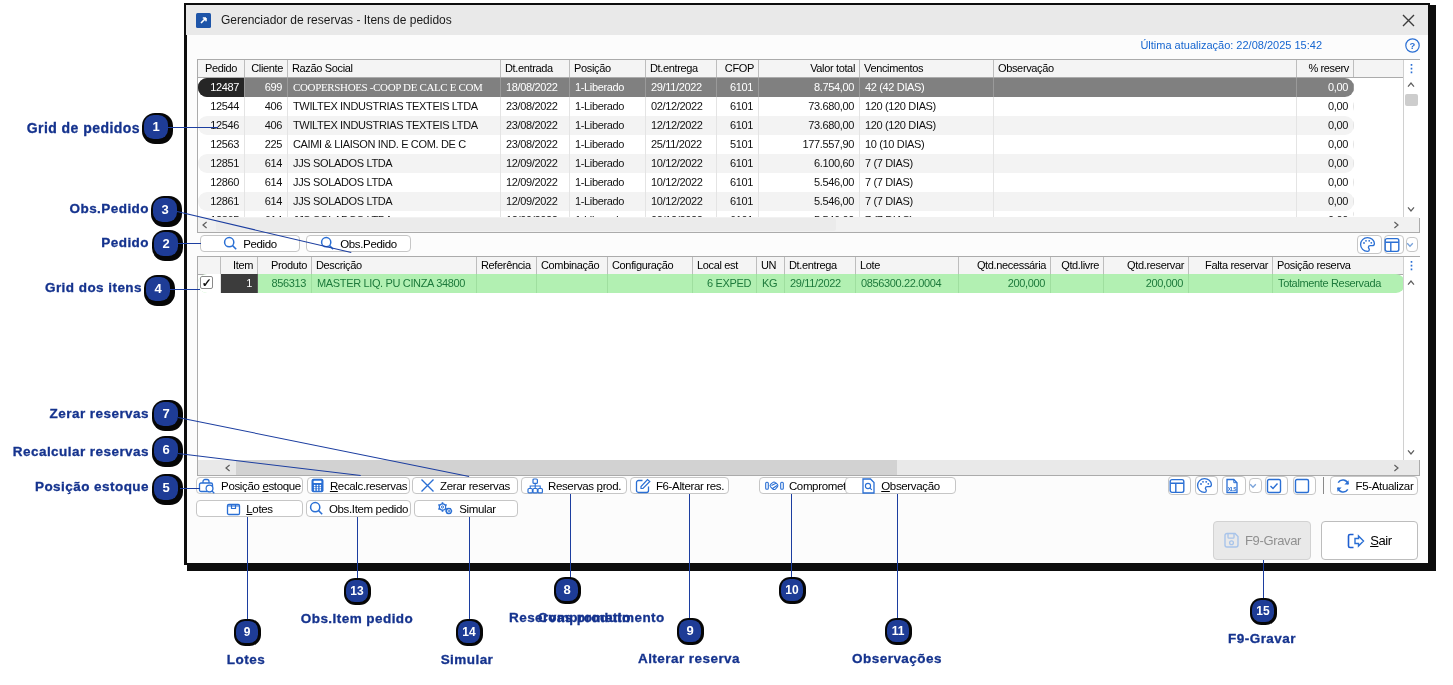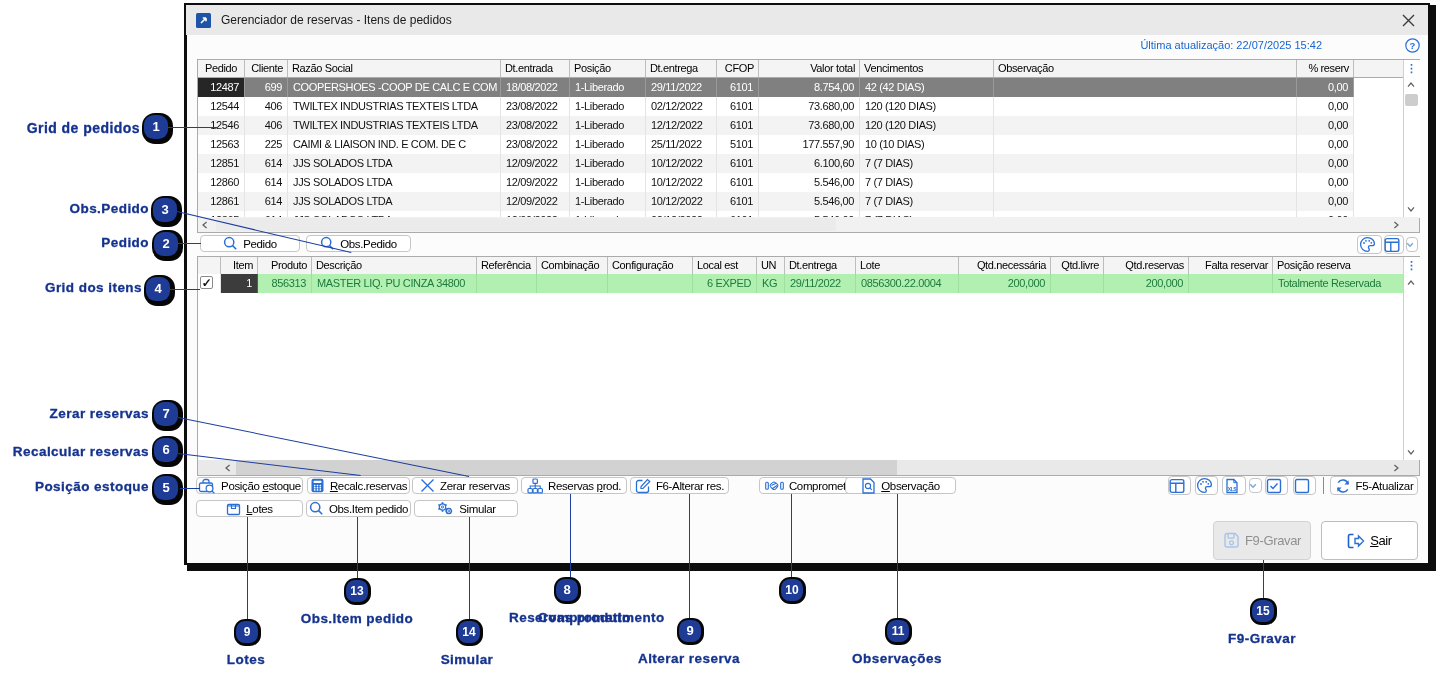--- a/index.html
+++ b/index.html
@@ -4,21 +4,21 @@
 html,body { width:1453px; height:685px; background:#ffffff; font-family:"Liberation Sans",sans-serif; position:relative; overflow:hidden; }
 .a { position:absolute; }
 #win { left:184px; top:3px; width:1246px; height:562px; background:#fcfcfc; border:2px solid #0d0d0d; border-left-width:3px; }
 #shR { left:1430px; top:5px; width:6px; height:566px; background:#0d0d0d; }
 #shB { left:187px; top:565px; width:1249px; height:6px; background:#0d0d0d; }
 #titlebar { left:186px; top:5px; width:1242px; height:30px; background:#e9e9e9; }
 #title { left:221px; top:13px; font-size:12px; color:#1a1a1a; }
 .gridbox { border:1px solid #ababab; background:#fff; }
 .hdr { background:#f4f4f4; color:#000; border-bottom:1px solid #ababab; display:flex; }
 .hc { border-right:1px solid #bdbdbd; padding:0 4px; overflow:hidden; white-space:nowrap; letter-spacing:-0.35px; }
-.row { display:flex; overflow:hidden; }
+.row { display:flex; overflow:hidden;border-radius:9px; }
 .cell { border-right:1px solid #e4e4e4; padding:0 5px; overflow:hidden; white-space:nowrap; color:#111; letter-spacing:-0.35px; }
 .r { text-align:right; } .c { text-align:center; }
 .sel .cell { border-right-color:#9a9a9a; color:#fff; }
 .btn { position:absolute; background:#fff; border:1px solid #c6c6c6; border-radius:4px; display:flex; align-items:center; justify-content:center; font-size:11.5px; letter-spacing:-0.35px; color:#000; white-space:nowrap; }
 .btn svg { margin-right:5px; flex:none; }
 .lbl { position:absolute; font-weight:bold; color:#15338e; font-size:13.5px; letter-spacing:0.45px; white-space:nowrap; -webkit-text-stroke:0.3px #15338e; }
 .ln { position:absolute; background:#1c3ea0; }
 .circ { position:absolute; background:#060606; border-radius:42%; }
 .circ > div { position:absolute; background:#1e3c96; border-radius:40%; color:#fff; font-weight:bold; text-align:center; }
 .sb { background:#f1f1f1; }
@@ -29,21 +29,21 @@
 <div class="a" id="shB"></div>
 <div class="a" id="titlebar"></div>
 <svg class="a" style="left:196px;top:13px" width="15" height="15" viewBox="0 0 15 15">
     <rect width="15" height="15" rx="1.5" fill="#1d54a8"></rect>
     <path d="M5 10 L10 5 M10 5 L6.8 5 M10 5 L10 8.2" stroke="#fff" stroke-width="1.6" fill="none"></path>
   </svg>
 <div class="a" id="title">Gerenciador de reservas - Itens de pedidos</div>
 <svg class="a" style="left:1402px;top:14px" width="13" height="13" viewBox="0 0 13 13">
     <path d="M1 1 L12 12 M12 1 L1 12" stroke="#3c3c3c" stroke-width="1.4"></path>
   </svg>
-<div class="a" style="left:1040px;top:39px;width:282px;text-align:right;font-size:11px;color:#1666d0">Última atualização: 22/07/2025 15:42</div>
+<div class="a" style="left:1040px;top:39px;width:282px;text-align:right;font-size:11px;color:#1666d0">Última atualização: 22/08/2025 15:42</div>
 <svg class="a" style="left:1405px;top:38px" width="15" height="15" viewBox="0 0 15 15">
     <circle cx="7.5" cy="7.5" r="6.7" fill="none" stroke="#2a6fd4" stroke-width="1.2"></circle>
     <text x="7.5" y="11" font-size="9.5" font-weight="bold" fill="#2a6fd4" text-anchor="middle" font-family="Liberation Sans">?</text>
   </svg>
 <div class="a gridbox" style="left:197px;top:59px;width:1223px;height:174px"></div>
 <div class="a hdr" style="left:198px;top:60px;width:1205px;height:18px;line-height:17px;font-size:11px">
     <div class="hc c" style="width:47px">Pedido</div>
     <div class="hc r" style="width:43px">Cliente</div>
     <div class="hc l" style="width:213px">Razão Social</div>
     <div class="hc l" style="width:69px">Dt.entrada</div>
@@ -51,21 +51,21 @@
     <div class="hc l" style="width:71px">Dt.entrega</div>
     <div class="hc r" style="width:42px">CFOP</div>
     <div class="hc r" style="width:101px">Valor total</div>
     <div class="hc l" style="width:134px">Vencimentos</div>
     <div class="hc l" style="width:303px">Observação</div>
     <div class="hc r" style="width:57px">% reserv</div>
   </div>
 <div class="a row sel" style="left:198px;top:78px;width:1156px;height:19px;line-height:18px;font-size:11px;background:#808080">
     <div class="cell r" style="width:47px;background:#262626;">12487</div>
     <div class="cell r" style="width:43px;">699</div>
-    <div class="cell l" style="width:213px;">COOPERSHOES -COOP DE CALC E COM</div>
+    <div class="cell l" style="width:213px;font-family:Liberation Serif, serif;">COOPERSHOES -COOP DE CALC E COM</div>
     <div class="cell l" style="width:69px;">18/08/2022</div>
     <div class="cell l" style="width:76px;">1-Liberado</div>
     <div class="cell l" style="width:71px;">29/11/2022</div>
     <div class="cell r" style="width:42px;">6101</div>
     <div class="cell r" style="width:101px;">8.754,00</div>
     <div class="cell l" style="width:134px;">42 (42 DIAS)</div>
     <div class="cell l" style="width:303px;"></div>
     <div class="cell r" style="width:57px;">0,00</div>
   </div>
 <div class="a row" style="left:198px;top:97px;width:1156px;height:19px;line-height:18px;font-size:11px;background:#ffffff">
@@ -218,21 +218,21 @@
     <div class="hc l" style="width:165px">Descrição</div>
     <div class="hc l" style="width:60px">Referência</div>
     <div class="hc l" style="width:71px">Combinação</div>
     <div class="hc l" style="width:85px">Configuração</div>
     <div class="hc l" style="width:64px">Local est</div>
     <div class="hc l" style="width:28px">UN</div>
     <div class="hc l" style="width:71px">Dt.entrega</div>
     <div class="hc l" style="width:103px">Lote</div>
     <div class="hc r" style="width:92px">Qtd.necessária</div>
     <div class="hc r" style="width:53px">Qtd.livre</div>
-    <div class="hc r" style="width:85px">Qtd.reservas</div>
+    <div class="hc r" style="width:85px">Qtd.reservar</div>
     <div class="hc r" style="width:84px">Falta reservar</div>
     <div class="hc l" style="width:131px">Posição reserva</div>
   </div>
 <div class="a row" style="left:198px;top:274px;width:1207px;height:19px;line-height:18px;font-size:11px;background:#b2f0b2">
     <div class="cell" style="width:23px;background:#fff;position:relative">
       <div style="position:absolute;left:2px;top:2px;width:13px;height:13px;background:#fff;border:1px solid #8a8a8a;border-radius:2px;color:#111;font-size:12px;line-height:12px;text-align:center;font-weight:bold">✓</div>
     </div>
     <div class="cell r" style="width:37px;background:#3c3c3c;color:#fff;border-right-color:#5a5a5a">1</div>
     <div class="cell r" style="width:54px;color:#1e7a3c;border-right-color:#9fdf9f">856313</div>
     <div class="cell l" style="width:165px;color:#1e7a3c;border-right-color:#9fdf9f">MASTER LIQ. PU CINZA 34800</div>

